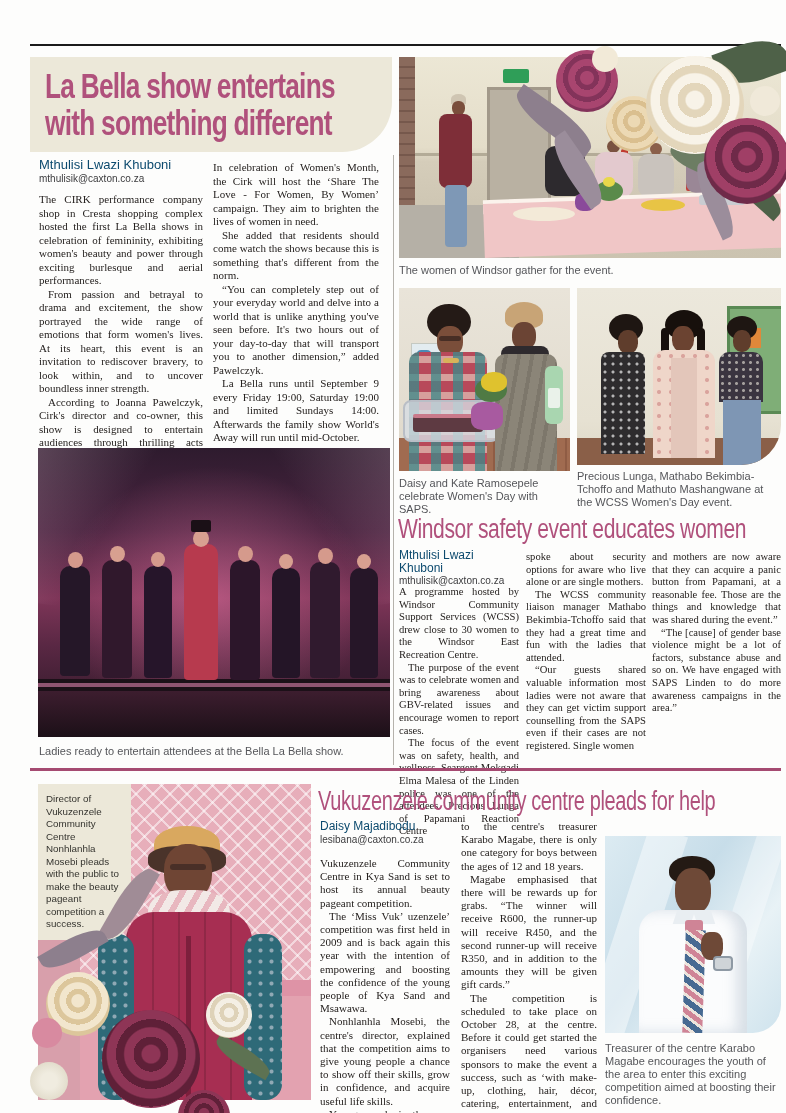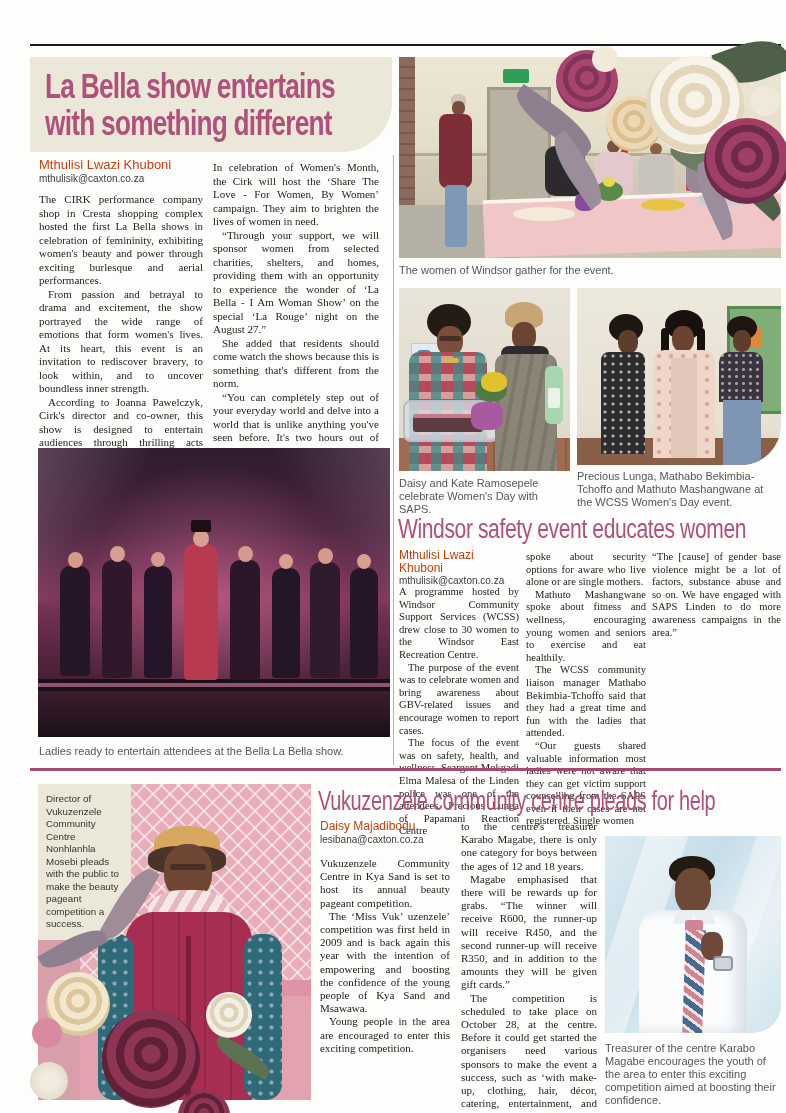--- a/index.html
+++ b/index.html
@@ -12,21 +12,21 @@
   .masthead .bold{font-weight:bold;}
   .rule-black{left:30px;top:44px;width:751px;height:2px;background:#1b1b1b;}
   
   .hpanel{left:30px;top:57px;width:362px;height:95px;background:#ece8d9;border-radius:0 0 50px 0;}
   .h1line{font-family:"Liberation Sans",sans-serif;font-weight:700;color:#b0517c;
           font-size:35px;line-height:37px;letter-spacing:-1px;transform:scaleX(.75);
           transform-origin:left center;white-space:nowrap;}
   .hpanel-inner{padding:10px 0 0 15px;}
   
   .byl{line-height:1.05;}
-  .byl .nm{font-size:13px;color:#c2410c;}
+  .byl .nm{font-size:13px;color:#0c4a6e;}
   .byl .em{font-size:10px;color:#3c3c3e;margin-top:2px;}
   
   .serifcol{font-family:"Liberation Serif",serif;color:#262220;}
   .serifcol p{margin:0;text-align:justify;}
   .serifcol p + p{text-indent:9px;}
   .a1{font-size:11px;line-height:13.5px;}
   .a2{font-size:10.6px;line-height:12.6px;}
   .a3{font-size:11px;line-height:13.2px;}
   
   .h2line{font-weight:400;color:#b0517c;font-size:27px;letter-spacing:-.5px;
@@ -63,21 +63,20 @@
   </div>
   <div class="abs serifcol a1" style="left:39px;top:193px;width:164px;">
     <p>The CIRK performance company shop in Cresta shopping complex hosted the first La Bella shows in celebration of femininity, exhibiting women's beauty and power through exciting burlesque and aerial performances.</p>
     <p>From passion and betrayal to drama and excitement, the show portrayed the wide range of emotions that form women's lives. At its heart, this event is an invitation to rediscover bravery, to look within, and to uncover boundless inner strength.</p>
     <p>According to Joanna Pawelczyk, Cirk's director and co-owner, this show is designed to entertain audiences through thrilling acts loaded with sparkles, glitter, and sass, while simultaneously communicating an important message about self-love and empowerment.</p>
     <p>She explained that the show was excellent and the reception by the audience was overwhelming and warm.</p>
     <p>“A standing ovation said it all. The first weekend was very well attended for a show that is very new and very exclusive.</p>
   </div>
   <div class="abs serifcol a1" style="left:213px;top:161px;width:166px;">
     <p>In celebration of Women's Month, the Cirk will host the ‘Share The Love - For Women, By Women’ campaign. They aim to brighten the lives of women in need.</p>
-    <p>“Through your support, we will sponsor women from selected charities, shelters, and homes, providing them with an opportunity to experience the wonder of ‘La Bella - I Am Woman Show’ on the special ‘La Rouge’ night on the August 27.”</p>
     <p>She added that residents should come watch the shows because this is something that's different from the norm.</p>
     <p>“You can completely step out of your everyday world and delve into a world that is unlike anything you've seen before. It's two hours out of your day-to-day that will transport you to another dimension,” added Pawelczyk.</p>
     <p>La Bella runs until September 9 every Friday 19:00, Saturday 19:00 and limited Sundays 14:00. Afterwards the family show World's Away will run until mid-October.</p>
   </div>
 
   <div class="abs vrule" style="left:393px;top:155px;height:610px;"></div>
 
   <div class="abs photo" style="left:399px;top:57px;width:382px;height:201px;">
     <div class="abs" style="inset:0;background:linear-gradient(180deg,#ece7d5 0%,#e4ddc9 45%,#d5cdba 52%,#cfc7b4 72%,#cbc3b0 100%);"></div>
     <div class="abs" style="left:0;top:96px;width:382px;height:3px;background:#b3ab97;"></div>
@@ -217,25 +216,25 @@
     <div class="nm" style="font-size:12px;">Mthulisi Lwazi Khuboni</div>
     <div class="em">mthulisik@caxton.co.za</div>
   </div>
   <div class="abs serifcol a2" style="left:399px;top:586px;width:120px;">
     <p>A programme hosted by Windsor Community Support Services (WCSS) drew close to 30 women to the Windsor East Recreation Centre.</p>
     <p>The purpose of the event was to celebrate women and bring awareness about GBV-related issues and encourage women to report cases.</p>
     <p>The focus of the event was on safety, health, and wellness. Seargent Mokgadi Elma Malesa of the Linden police was one of the attendees. Precious Lunga of Papamani Reaction Centre</p>
   </div>
   <div class="abs serifcol a2" style="left:526px;top:551px;width:120px;">
     <p>spoke about security options for aware who live alone or are single mothers.</p>
-    <p>Mathuto Mashangwane spoke about fitness and wellness, encouraging young women and seniors to exercise and eat healthily.</p>
     <p>The WCSS community liaison manager Mathabo Bekimbia-Tchoffo said that they had a great time and fun with the ladies that attended.</p>
     <p>“Our guests shared valuable information most ladies were not aware that they can get victim support counselling from the SAPS even if their cases are not registered. Single women</p>
   </div>
   <div class="abs serifcol a2" style="left:652px;top:551px;width:129px;">
+    <p>and mothers are now aware that they can acquire a panic button from Papamani, at a reasonable fee. Those are the things and knowledge that was shared during the event.”</p>
     <p>“The [cause] of gender base violence might be a lot of factors, substance abuse and so on. We have engaged with SAPS Linden to do more awareness campaigns in the area.”</p>
   </div>
 
   <div class="abs rule-magenta"></div>
 
   <div class="abs photo" style="left:38px;top:784px;width:273px;height:316px;">
     <div class="abs" style="inset:0;background:#eab6c1;"></div>
     <div class="abs" style="left:0;top:0;width:42px;height:316px;background:#d89fab;"></div>
     <div class="abs" style="left:42px;top:0;width:231px;height:210px;background:#e7aeba;background-image:repeating-linear-gradient(45deg,rgba(255,255,255,.5) 0 2px,transparent 2px 12px),repeating-linear-gradient(-45deg,rgba(255,255,255,.5) 0 2px,transparent 2px 12px);"></div>
     <div class="abs" style="left:42px;top:196px;width:231px;height:16px;background:#de93a6;"></div>
@@ -268,20 +267,21 @@
   <div class="abs" style="left:318px;top:786px;width:464px;">
     <div class="h3line">Vukuzenzele community centre pleads for help</div>
   </div>
   <div class="abs byl" style="left:320px;top:820px;width:130px;">
     <div class="nm" style="font-size:12px;">Daisy Majadibodu</div>
     <div class="em">lesibana@caxton.co.za</div>
   </div>
   <div class="abs serifcol a3" style="left:320px;top:857px;width:130px;">
     <p>Vukuzenzele Community Centre in Kya Sand is set to host its annual beauty pageant competition.</p>
     <p>The ‘Miss Vuk’ uzenzele’ competition was first held in 2009 and is back again this year with the intention of empowering and boosting the confidence of the young people of Kya Sand and Msawawa.</p>
+    <p>Nonhlanhla Mosebi, the centre's director, explained that the competition aims to give young people a chance to show off their skills, grow in confidence, and acquire useful life skills.</p>
     <p>Young people in the area are encouraged to enter this exciting competition.</p>
 
   </div>
   <div class="abs serifcol a3" style="left:461px;top:820px;width:136px;">
     <p>to the centre's treasurer Karabo Magabe, there is only one category for boys between the ages of 12 and 18 years.</p>
     <p>Magabe emphasised that there will be rewards up for grabs. “The winner will receive R600, the runner-up will receive R450, and the second runner-up will receive R350, and in addition to the amounts they will be given gift cards.”</p>
     <p>The competition is scheduled to take place on October 28, at the centre. Before it could get started the organisers need various sponsors to make the event a success, such as ‘with make-up, clothing, hair, décor, catering, entertainment, and sound, as well as security, marketing, and branding of gazebos, tickets, and flyers’, according to Magabe. If you'd like to help make this event a success, contact Nonhlanhla Mosebi on 082 439 9232.</p>
   </div>
 
   <div class="abs photo" style="left:605px;top:836px;width:176px;height:197px;border-radius:0 0 28px 0;">

